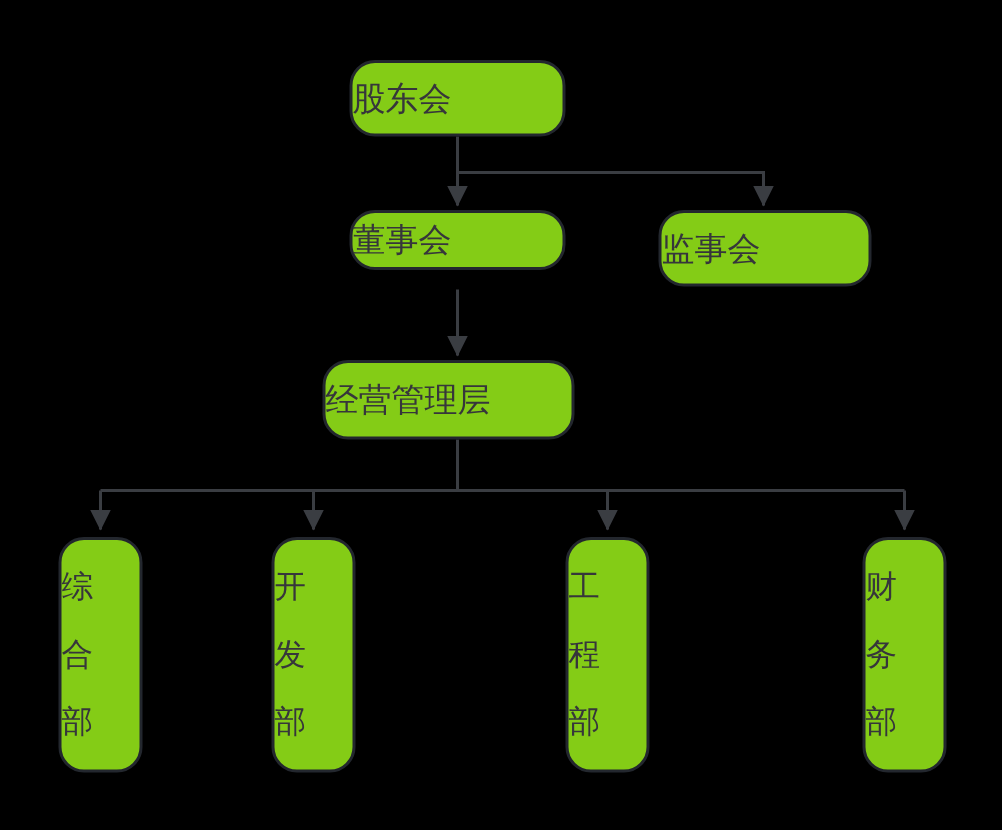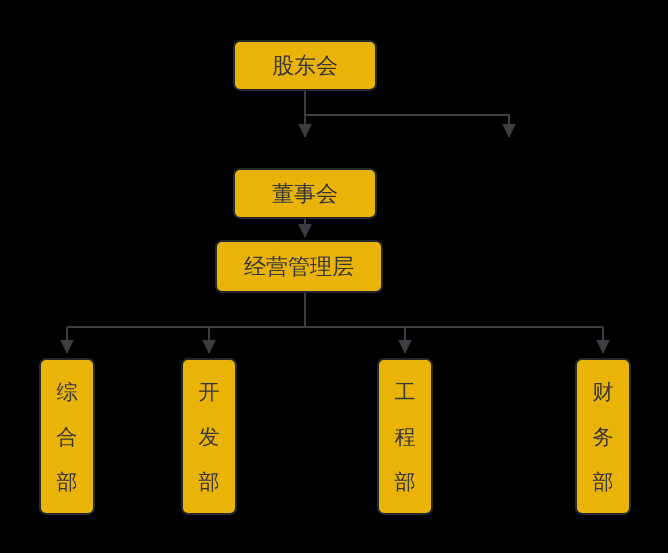--- a/index.html
+++ b/index.html
@@ -18,40 +18,40 @@
   .connectors {
     position: absolute;
     left: 0;
     top: 0;
     width: 668px;
     height: 553px;
   }
   .node {
     position: absolute;
     box-sizing: border-box;
-    background: #eab308;
+    background: #84cc16;
     border: 2px solid #23272e;
-    border-radius: 7px;
+    border-radius: 17px;
     display: flex;
     align-items: center;
-    justify-content: center;
+    justify-content: flex-start;
     color: #36363b;
     font-size: 22px;
     line-height: 1;
   }
   .label { text-align: center; }
   .label-vertical {
     white-space: pre-line;
     line-height: 45px;
     font-size: 21px;
     text-align: center;
   }
   
   .n-shareholders { left: 233px; top: 40px;  width: 144px; height: 51px; }
-  .n-board        { left: 233px; top: 140px; width: 144px; height: 51px; margin-top: 28px; }
+  .n-board        { left: 233px; top: 140px; width: 144px; height: 40px; }
   .n-supervisors  { left: 439px; top: 140px; width: 142px; height: 51px; }
   .n-management   { left: 215px; top: 240px; width: 168px; height: 53px; }
   .n-dept-general     { left: 39px;  top: 358px; width: 56px; height: 157px; }
   .n-dept-development { left: 181px; top: 358px; width: 56px; height: 157px; }
   .n-dept-engineering { left: 377px; top: 358px; width: 56px; height: 157px; }
   .n-dept-finance     { left: 575px; top: 358px; width: 56px; height: 157px; }
 </style>
 </head>
 <body>
 
@@ -77,20 +77,23 @@
   </svg>
 
   <div class="node n-shareholders">
     <span class="label">股东会</span>
   </div>
 
   <div class="node n-board">
     <span class="label">董事会</span>
   </div>
 
+  <div class="node n-supervisors">
+    <span class="label">监事会</span>
+  </div>
 
   <div class="node n-management">
     <span class="label">经营管理层</span>
   </div>
 
   <div class="node n-dept-general">
     <span class="label-vertical">综
 合
 部</span>
   </div>

